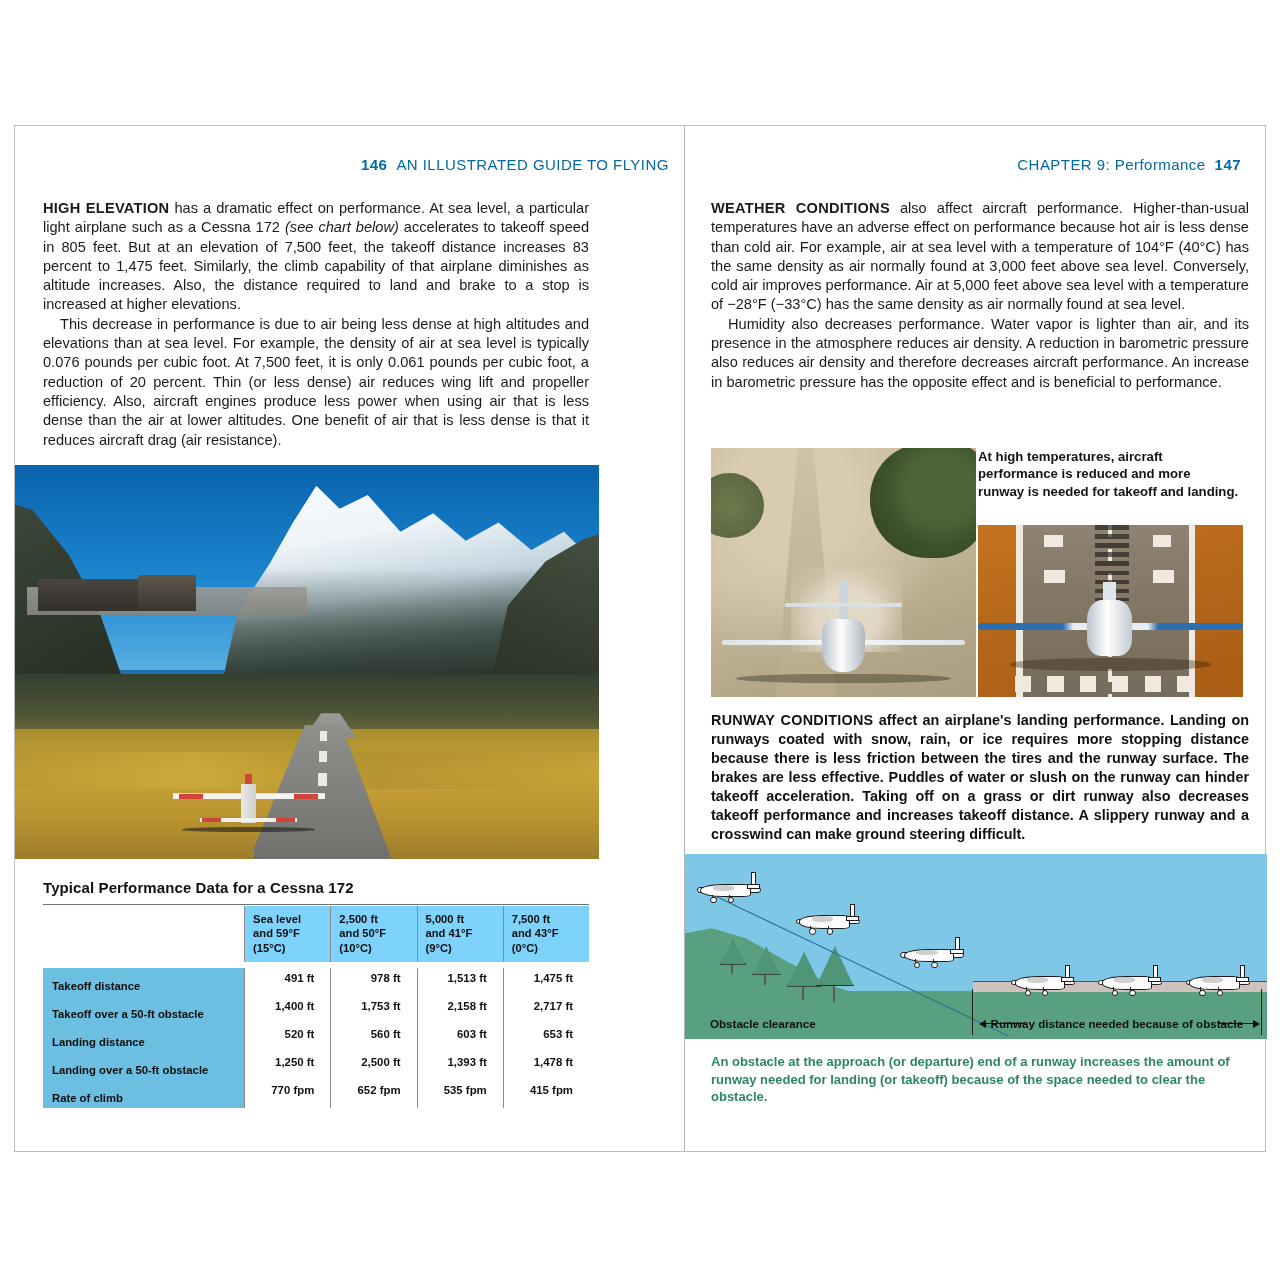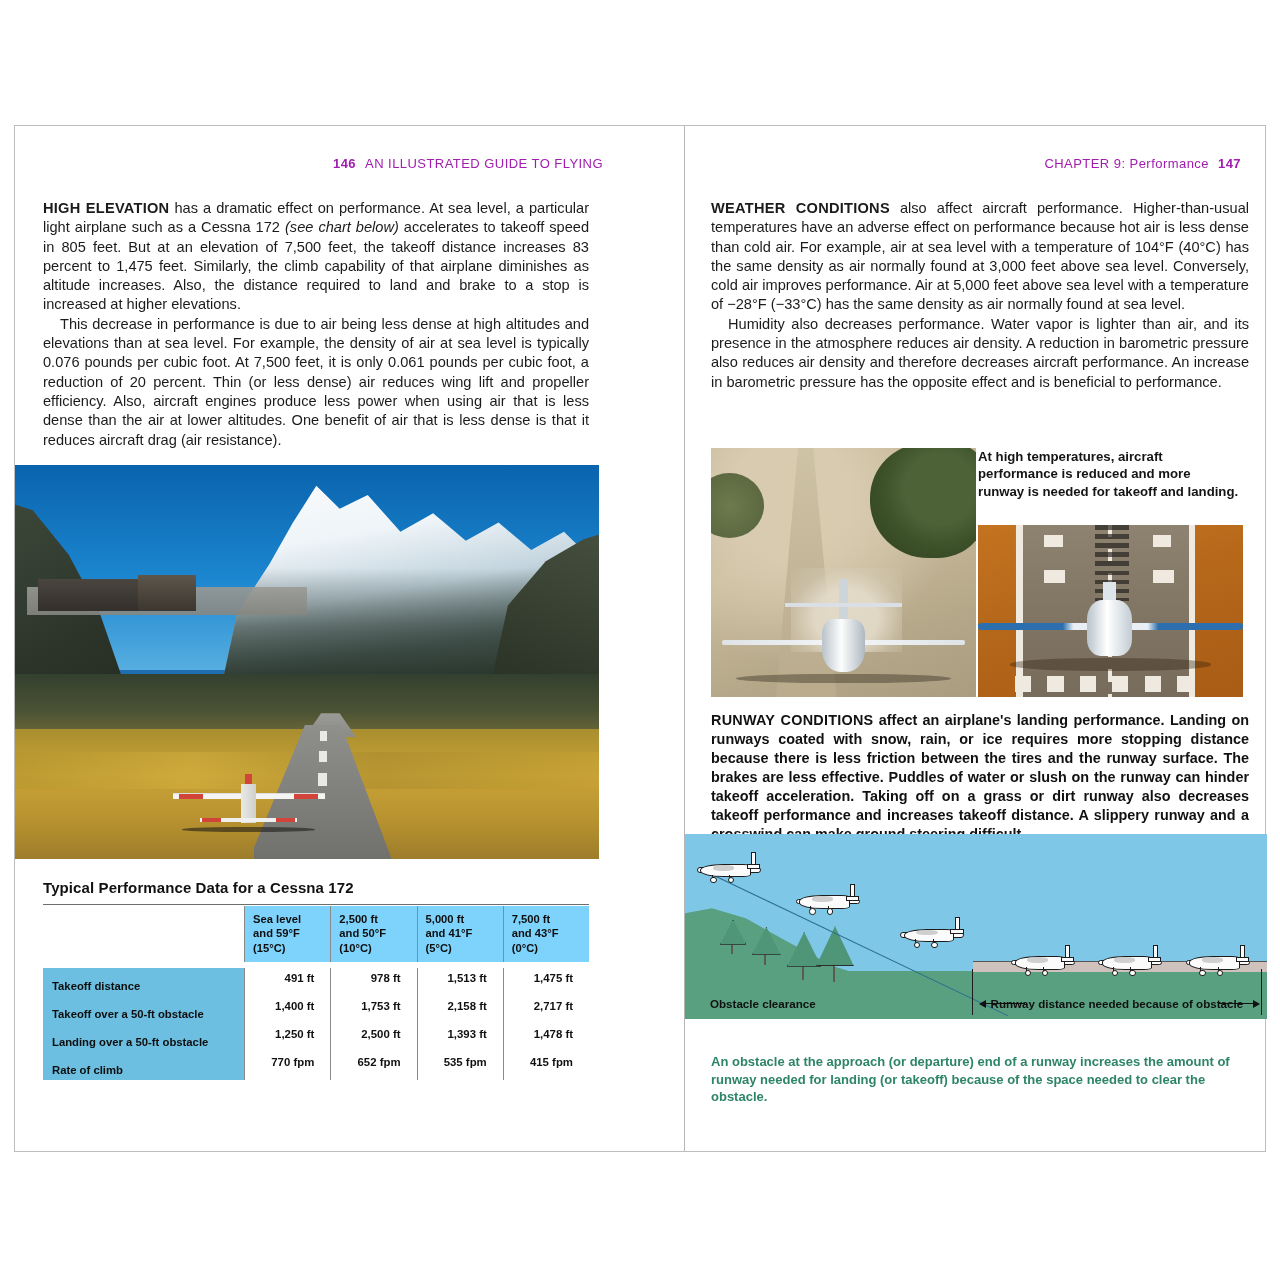--- a/index.html
+++ b/index.html
@@ -7,21 +7,21 @@
 
   #spread{position:absolute;left:14px;top:125px;width:1252px;height:1027px;
           border:1px solid #bdbdbd;background:#fff;box-sizing:border-box;}
   #gutter{position:absolute;left:669px;top:0;width:1px;height:100%;background:#b5b5b5;}
 
   .page{position:absolute;top:0;height:100%;box-sizing:border-box;}
   .page.left{left:0;width:669px;}
   .page.right{left:670px;width:582px;}
 
   
-  .runhead{position:absolute;top:30px;font-size:13px;letter-spacing:.45px;color:#a21caf;white-space:nowrap;}
+  .runhead{position:absolute;top:30px;font-size:15px;letter-spacing:.45px;color:#0369a1;white-space:nowrap;margin-left:28px;}
   .runhead .folio{font-weight:bold;}
   .rh-left{left:318px;}
   .rh-right{right:26px;}
   .rh-left .folio{margin-right:9px;}
   .rh-right .folio{margin-left:9px;}
 
   
   .col{position:absolute;font-size:14.6px;line-height:19.3px;text-align:justify;
        -webkit-hyphens:auto;hyphens:auto;color:#1b1b1b;}
   .col p{margin:0;}
@@ -147,21 +147,21 @@
   .jet .t{position:absolute;left:47%;top:-20%;width:5%;height:34%;background:#dfe6eb;}
   .jet .sh{position:absolute;left:12%;top:80%;width:76%;height:18%;
       background:rgba(40,26,10,.35);border-radius:45%;}
   .skid{position:absolute;left:44%;top:0;width:13%;height:44%;
       background:repeating-linear-gradient(180deg,rgba(30,28,26,.65) 0 6%,transparent 6% 12%);}
 
   #photo-caption{position:absolute;left:293px;top:322px;width:262px;
       font-size:13.2px;line-height:17.3px;font-weight:bold;color:#141414;}
 
   
-  #diagram{position:absolute;left:0px;top:708px;width:582px;height:185px;overflow:hidden;
+  #diagram{position:absolute;left:0px;top:728px;width:582px;height:185px;overflow:hidden;
            background:#7ec5e4;}
   .d-sky{position:absolute;inset:0;background:#7ec7e6;}
   .d-hill{position:absolute;left:0;bottom:0;width:58%;height:68%;
       background:#58a07f;
       clip-path:polygon(0 16%,8% 12%,18% 20%,30% 38%,44% 58%,58% 70%,72% 76%,100% 78%,100% 100%,0 100%);}
   .d-ground{position:absolute;left:0;bottom:0;width:100%;height:26%;background:#58a07f;}
   .d-runway{position:absolute;left:49.5%;bottom:25.5%;width:50.5%;height:5.5%;
       background:#cfc2bd;border-top:1px solid #555;}
   .d-tick{position:absolute;bottom:2%;width:1.5px;height:24%;background:#1d1d1d;}
   .tree{position:absolute;}
@@ -268,21 +268,21 @@
           <td class="datacol vline">
                 <div class="hdcell">
             <span>2,500 ft</span><br>
             <span>and 50°F</span><br>
             <span>(10°C)</span></div>
               </td>
           <td class="datacol vline">
                 <div class="hdcell">
             <span>5,000 ft</span><br>
             <span>and 41°F</span><br>
-            <span>(5°C)</span></div>
+            <span>(9°C)</span></div>
               </td>
           <td class="datacol vline">
                 <div class="hdcell">
             <span>7,500 ft</span><br>
             <span>and 43°F</span><br>
             <span>(0°C)</span></div>
               </td>
         </tr>
         <tr class="spacer-row">
               <td colspan="5"></td>
@@ -298,20 +298,29 @@
           <td class="num vline">1,475 ft</td>
         </tr>
         <tr>
           <td>
                 <div class="rowlabel">Takeoff over a 50-ft obstacle</div>
               </td>
           <td class="num vline">1,400 ft</td>
           <td class="num vline">1,753 ft</td>
           <td class="num vline">2,158 ft</td>
           <td class="num vline">2,717 ft</td>
+        </tr>
+        <tr>
+          <td>
+                <div class="rowlabel">Landing distance</div>
+              </td>
+          <td class="num vline">520 ft</td>
+          <td class="num vline">560 ft</td>
+          <td class="num vline">603 ft</td>
+          <td class="num vline">653 ft</td>
         </tr>
         <tr>
           <td>
                 <div class="rowlabel">Landing over a 50-ft obstacle</div>
               </td>
           <td class="num vline">1,250 ft</td>
           <td class="num vline">2,500 ft</td>
           <td class="num vline">1,393 ft</td>
           <td class="num vline">1,478 ft</td>
         </tr>

